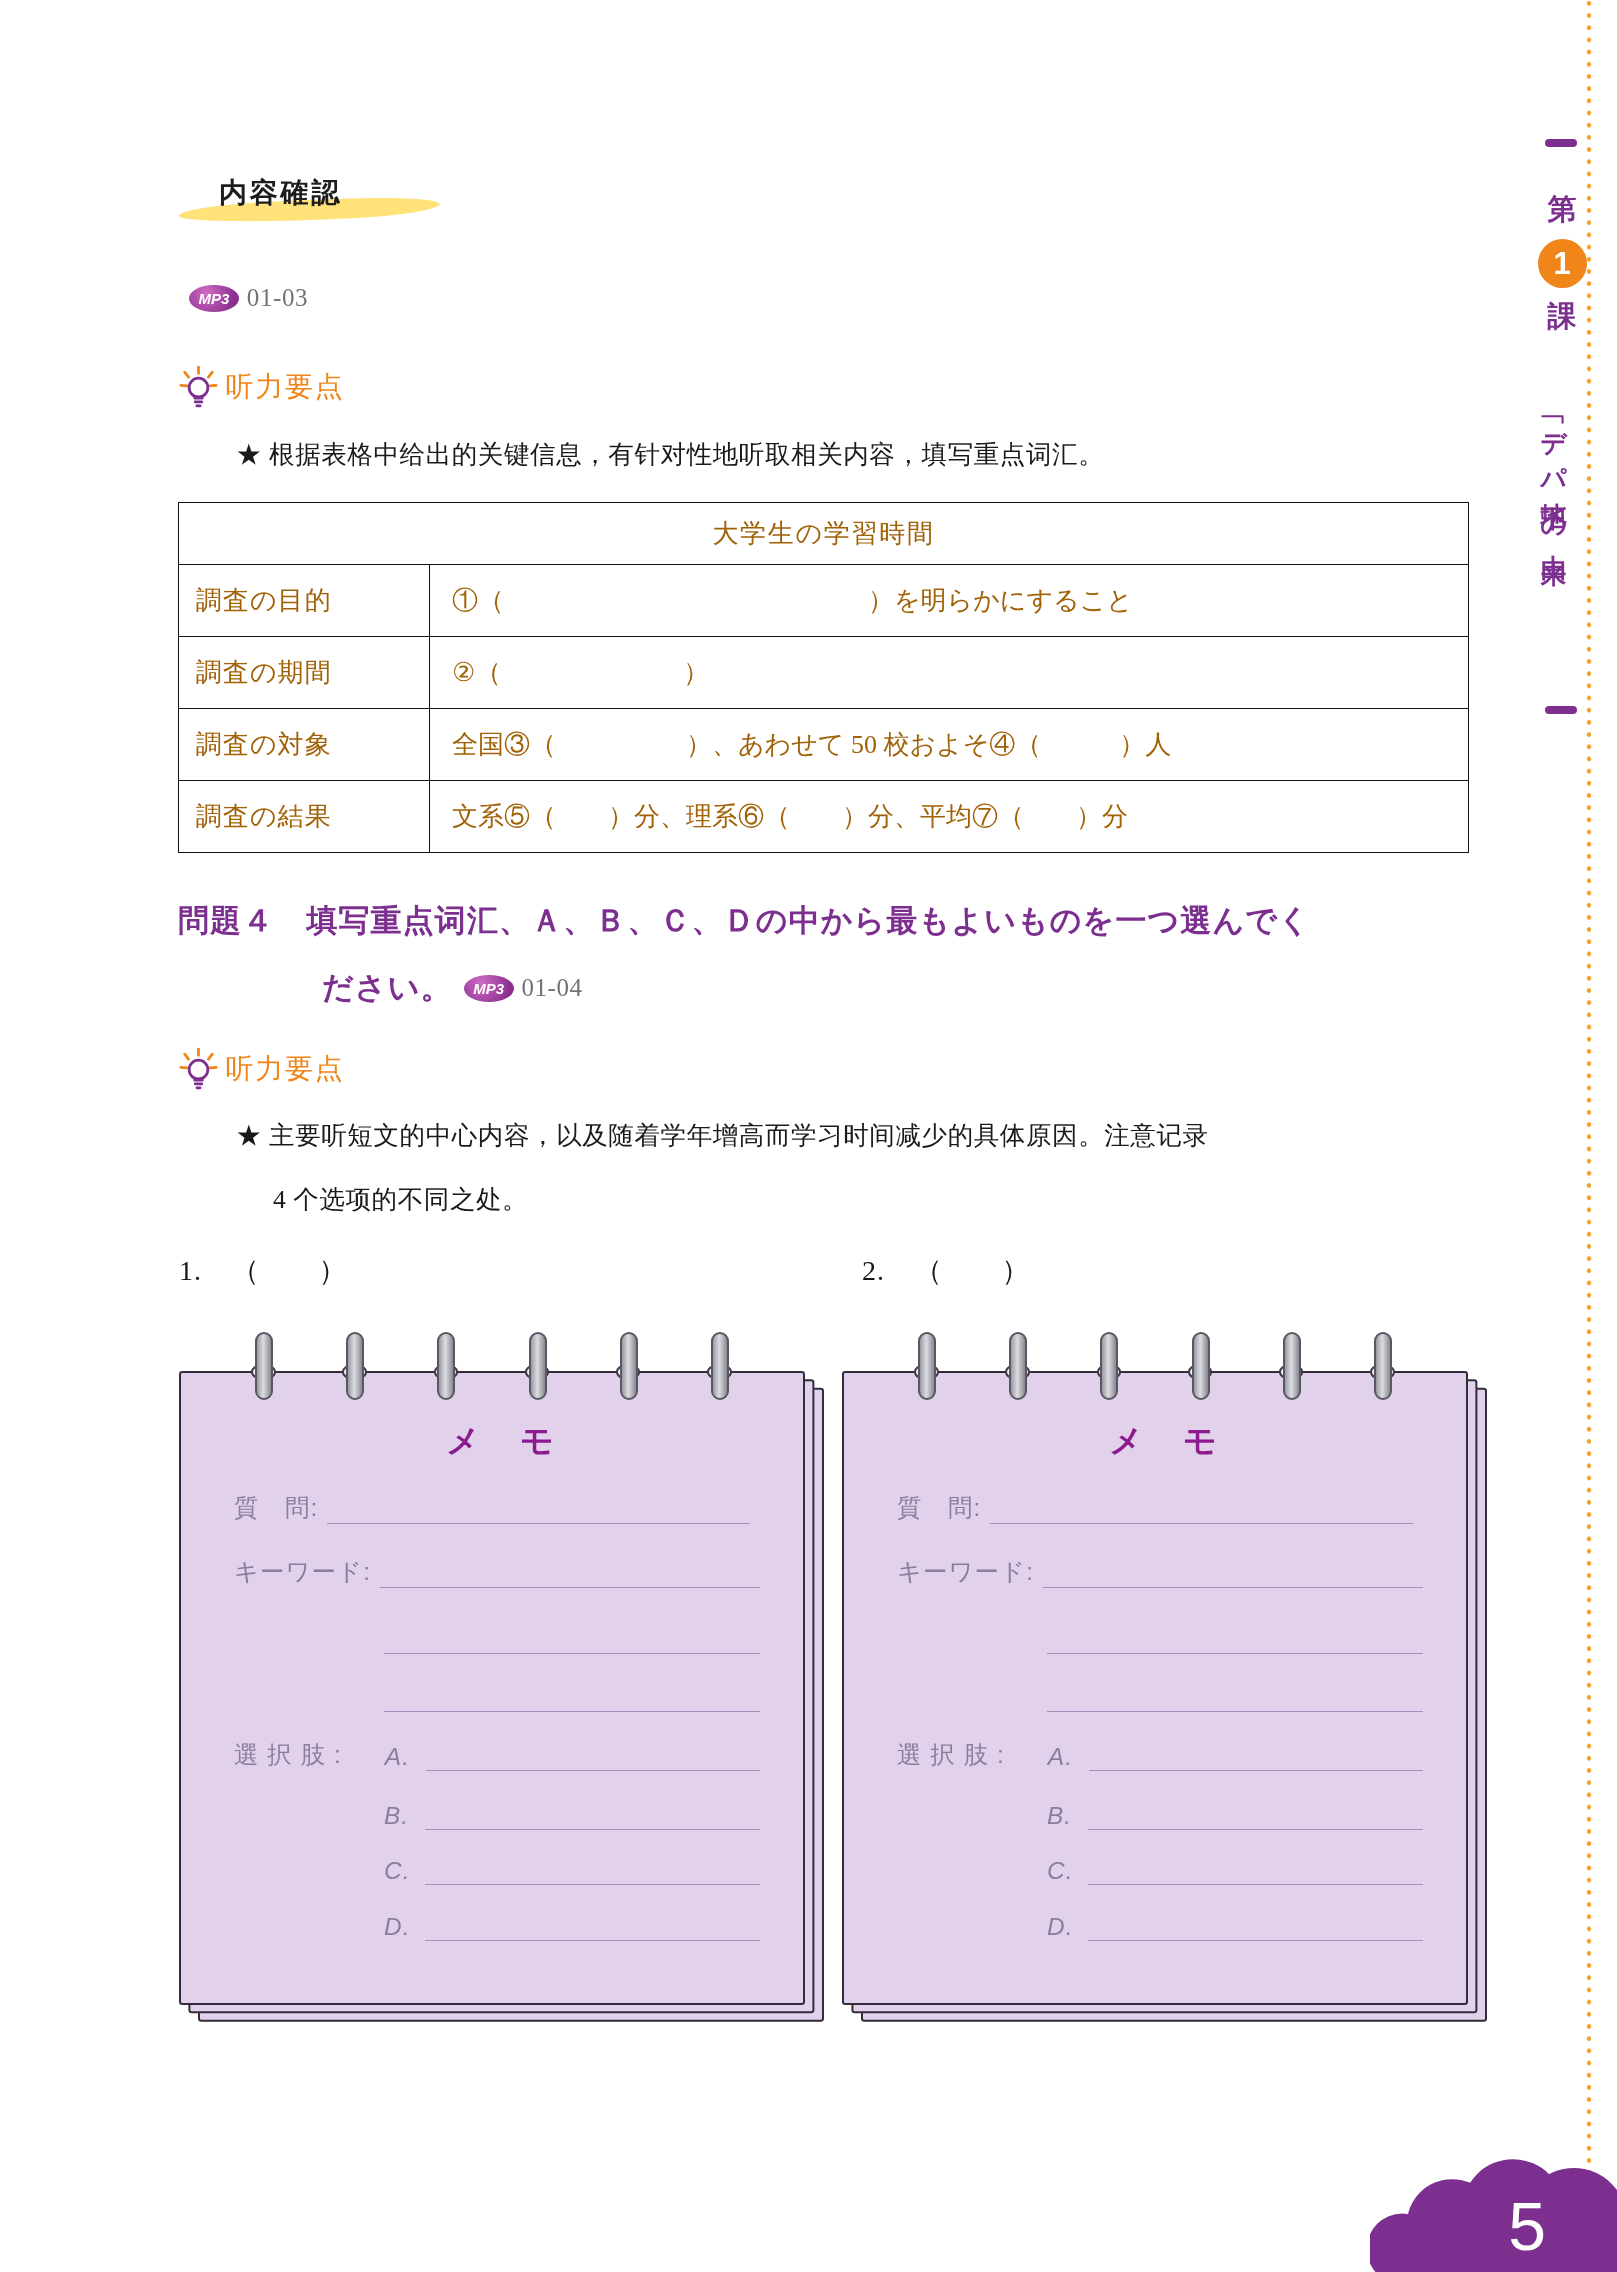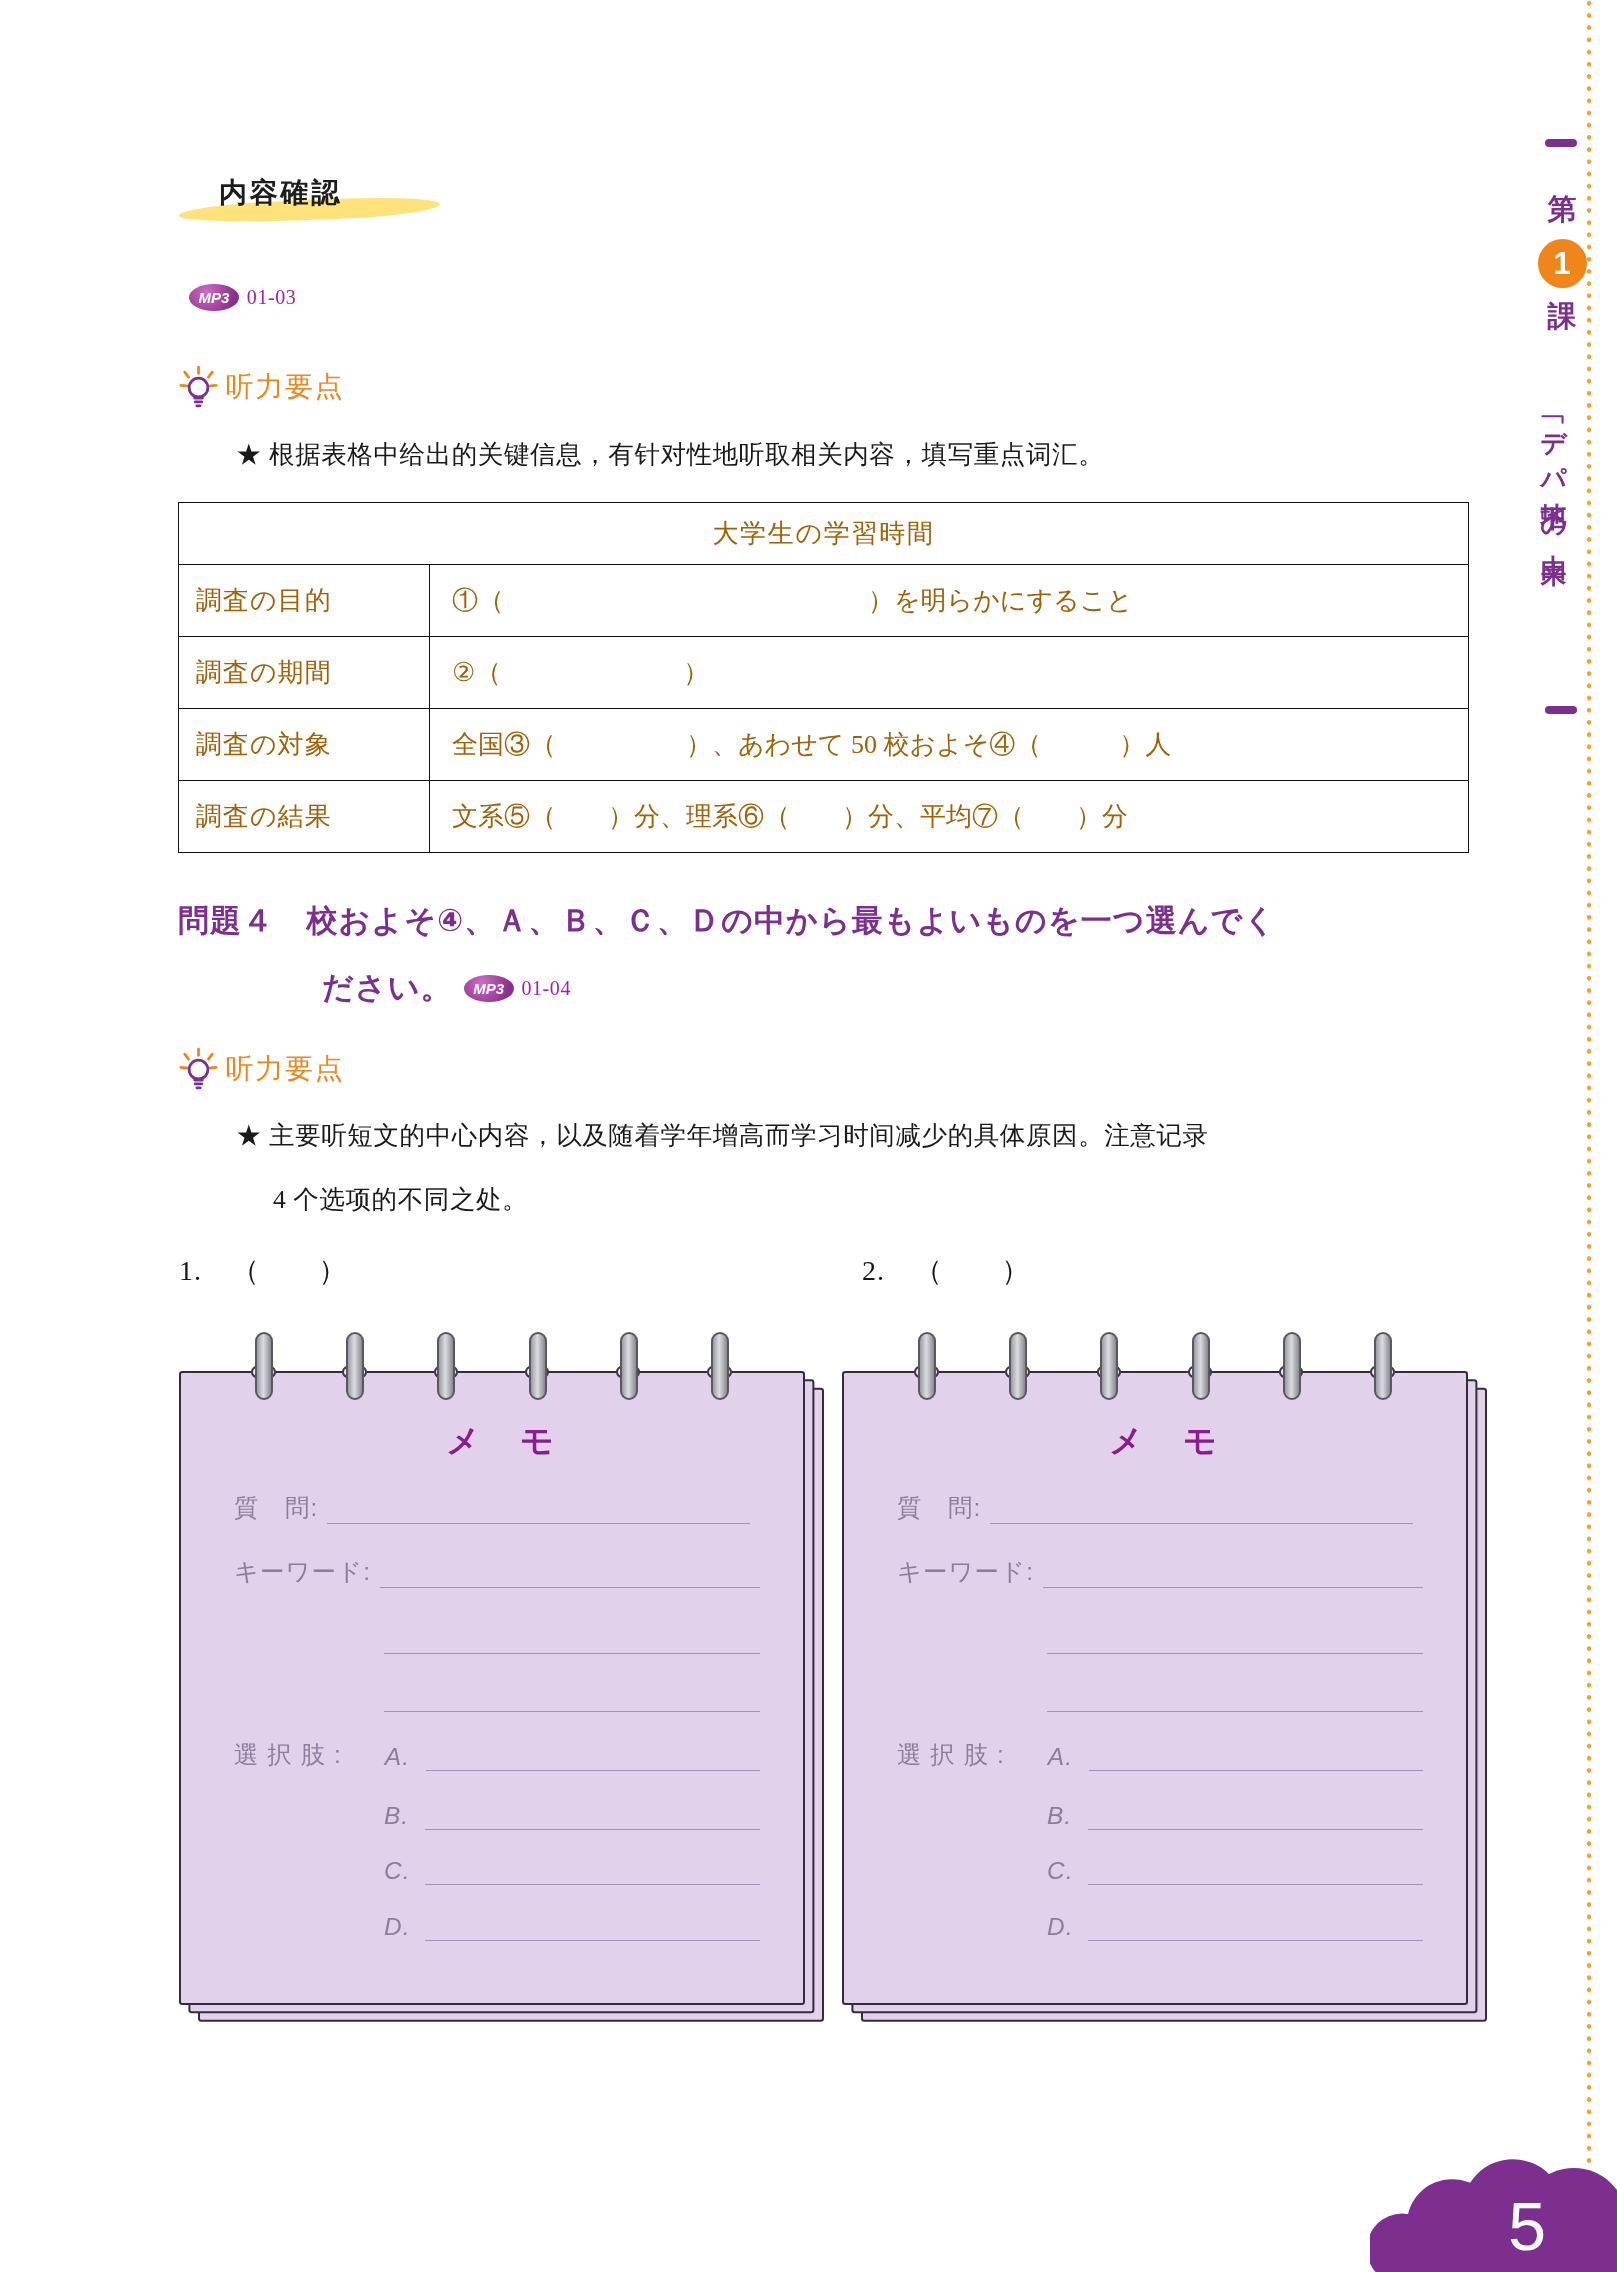--- a/index.html
+++ b/index.html
@@ -16,21 +16,21 @@
   .section-header .hlabel { position:absolute; left:40px; top:0; font-size:28px; font-weight:600;
             letter-spacing:2.8px; color:#1d1d1d; font-family:"Liberation Sans","DejaVu Sans",sans-serif; }
 
   
   .p-title { position:absolute; color:#7c2f8e; font-family:"Liberation Sans","DejaVu Sans",sans-serif;
              font-size:31px; font-weight:600; letter-spacing:1.1px; display:flex; align-items:center; white-space:nowrap; }
   .mp3 { display:inline-flex; align-items:center; justify-content:center; width:50px; height:27px;
          margin-left:11px; border-radius:50%; flex:none;
          background:radial-gradient(circle at 35% 30%, #cf6cc4, #8b2f8f 75%);
          color:#fff; font:italic 700 15px "Liberation Sans","DejaVu Sans",sans-serif; letter-spacing:0; }
-  .track { margin-left:7.8px; font-size:20px; color:#a21caf; font-weight:400; letter-spacing:0.6px;
+  .track { margin-left:7.8px; font-size:25px; color:#737373; font-weight:400; letter-spacing:0.6px;
            font-family:"Liberation Serif","DejaVu Serif",serif; }
 
   
   .tips { position:absolute; display:flex; align-items:center; }
   .bulb { width:43px; height:43px; margin-right:5.6px; flex:none; }
   .tips .tlabel { font-size:28px; font-weight:400; color:#f08519; letter-spacing:1.7px;
                   font-family:"Liberation Sans","DejaVu Sans",sans-serif; }
   .star-line { position:absolute; font-size:25.5px; color:#1a1a1a; letter-spacing:0.6px; white-space:nowrap; }
 
   
@@ -153,21 +153,21 @@
         <td class="con">全国③（　　　　　）、あわせて 50 校およそ④（　　　）人</td>
       </tr>
       <tr>
         <td class="lab">調査の結果</td>
         <td class="con">文系⑤（　　）分、理系⑥（　　）分、平均⑦（　　）分</td>
       </tr>
     </tbody>
   </table>
 
   <div class="p-title" style="left:178px; top:900px;">
-    <span>問題４　校およそ④、Ａ、Ｂ、Ｃ、Ｄの中から最もよいものを一つ選んでく</span>
+    <span>問題４　填写重点词汇、Ａ、Ｂ、Ｃ、Ｄの中から最もよいものを一つ選んでく</span>
   </div>
   <div class="p-title" style="left:322px; top:967px;">
     <span>ださい。</span>
     <span class="mp3">MP3</span>
     <span class="track">01-04</span>
   </div>
 
   <div class="tips" style="left:177px; top:1047px;">
     <svg class="bulb" viewBox="0 0 78 78">
       <g stroke="#f08519" stroke-width="5" fill="none" stroke-linecap="round">

